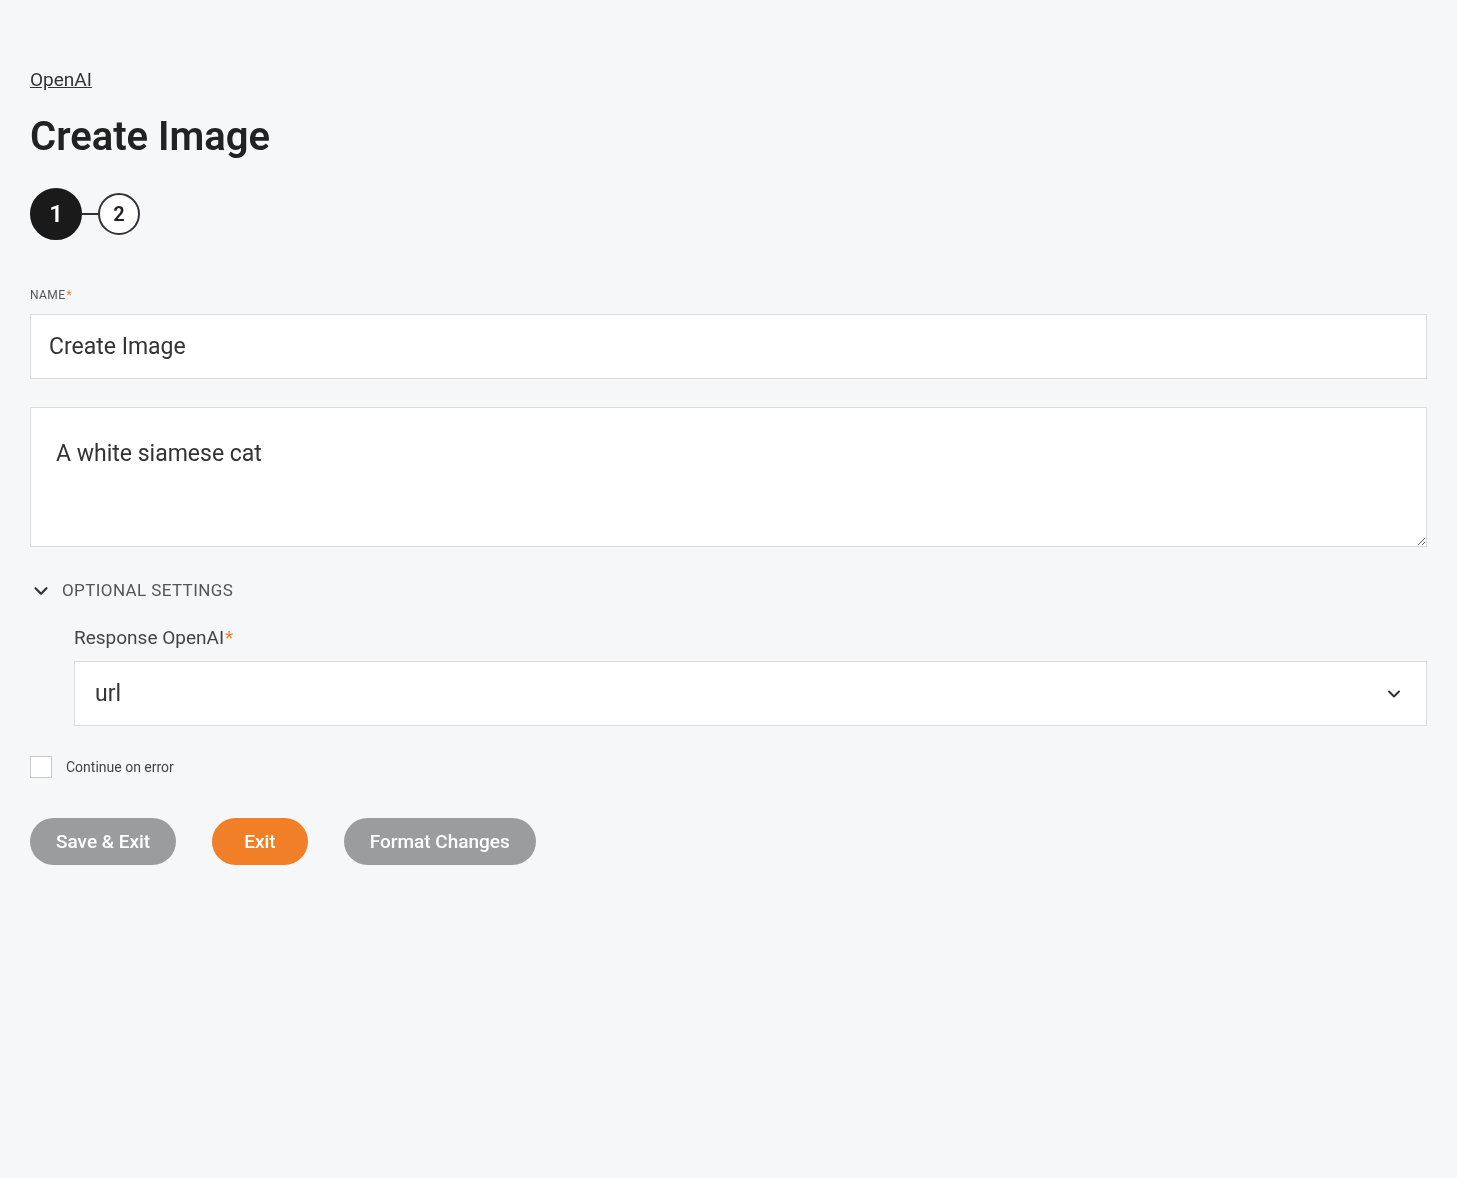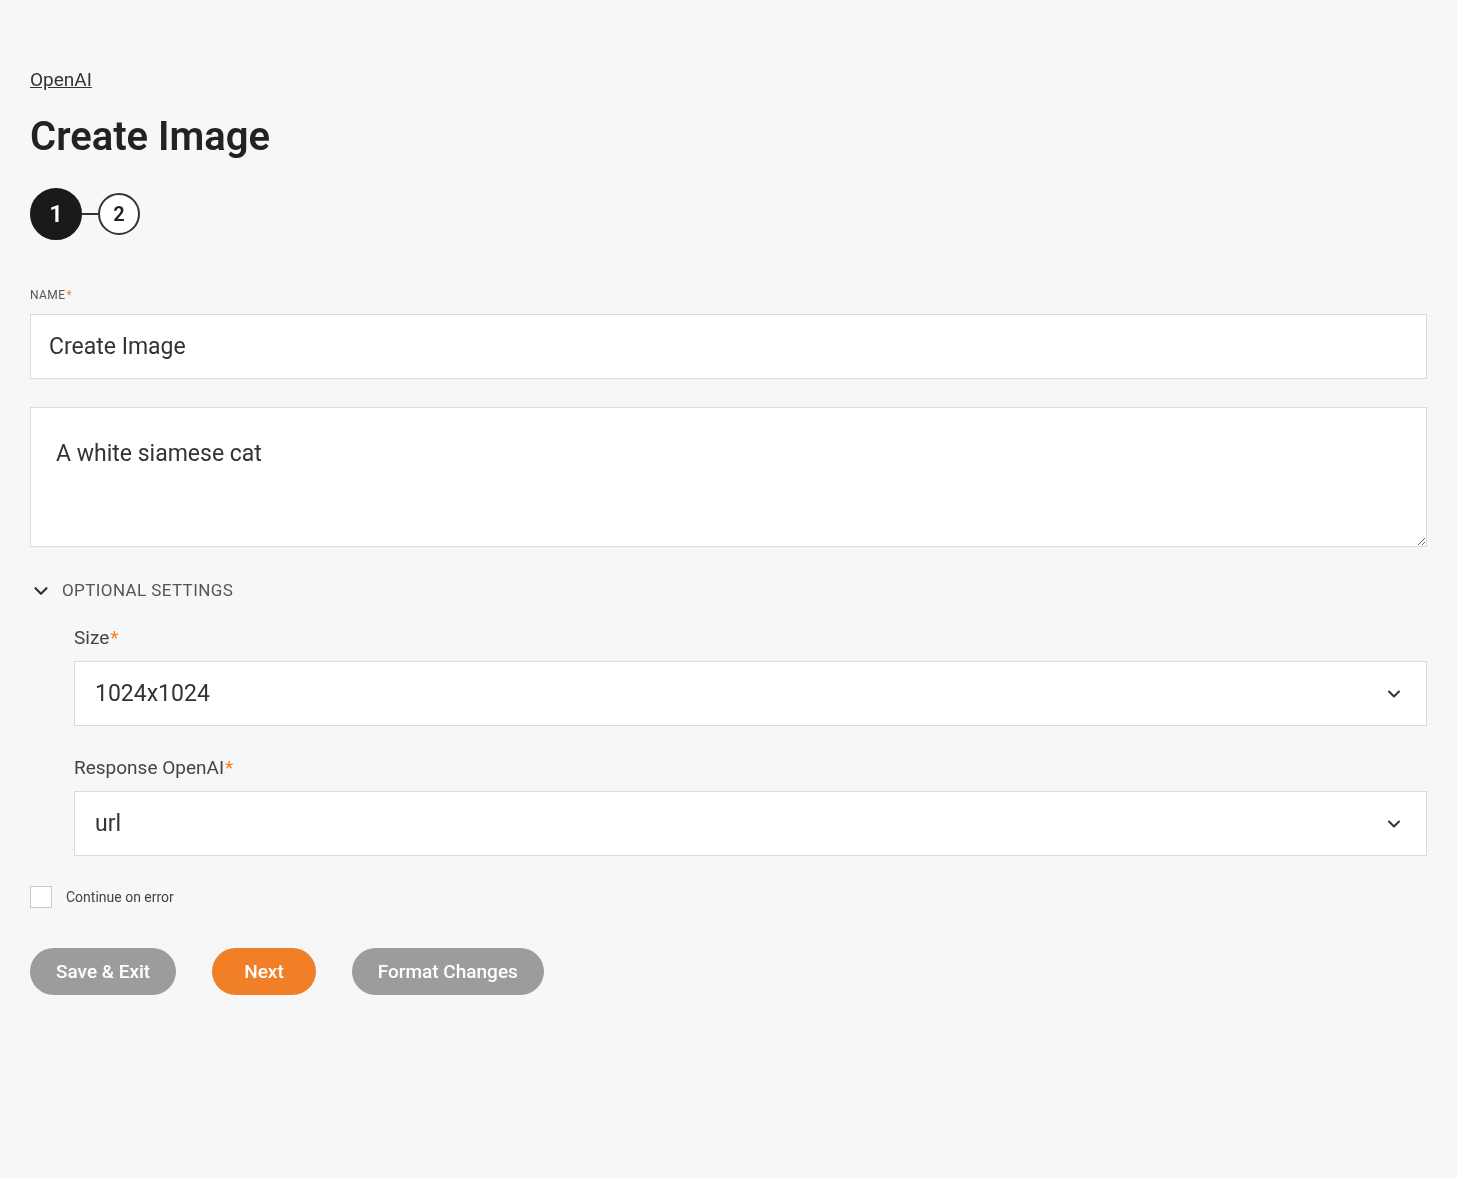--- a/index.html
+++ b/index.html
@@ -180,33 +180,20 @@
     <span class="chev">
       <svg viewBox="0 0 24 24" fill="none" stroke="#333" stroke-width="2.4" stroke-linecap="round" stroke-linejoin="round">
           <polyline points="6 9 12 15 18 9"></polyline>
         </svg>
     </span>
     <span class="text">OPTIONAL SETTINGS</span>
   </div>
 
   <div class="optional-body">
 
-    <div class="form-section">
-      <span class="sub-label">
-        <span>Size</span><span class="req">*</span>
-      </span>
-      <div class="select-box">
-        <span class="select-value">1024x1024</span>
-        <span class="chevron">
-          <svg viewBox="0 0 24 24" fill="none" stroke="#333" stroke-width="2.4" stroke-linecap="round" stroke-linejoin="round">
-              <polyline points="6 9 12 15 18 9"></polyline>
-            </svg>
-        </span>
-      </div>
-    </div>
 
     <div class="form-section">
       <span class="sub-label">
         <span>Response OpenAI</span><span class="req">*</span>
       </span>
       <div class="select-box">
         <span class="select-value">url</span>
         <span class="chevron">
           <svg viewBox="0 0 24 24" fill="none" stroke="#333" stroke-width="2.4" stroke-linecap="round" stroke-linejoin="round">
               <polyline points="6 9 12 15 18 9"></polyline>
@@ -218,17 +205,17 @@
 
   
   <div class="checkbox-row">
     <div class="checkbox"></div>
     <span class="checkbox-label">Continue on error</span>
   </div>
 
   
   <div class="button-row">
     <button class="btn grey">Save &amp; Exit</button>
-    <button class="btn orange">Next</button>
+    <button class="btn orange">Exit</button>
     <button class="btn grey">Format Changes</button>
   </div>
 
 </div>
 
 </body></html>

